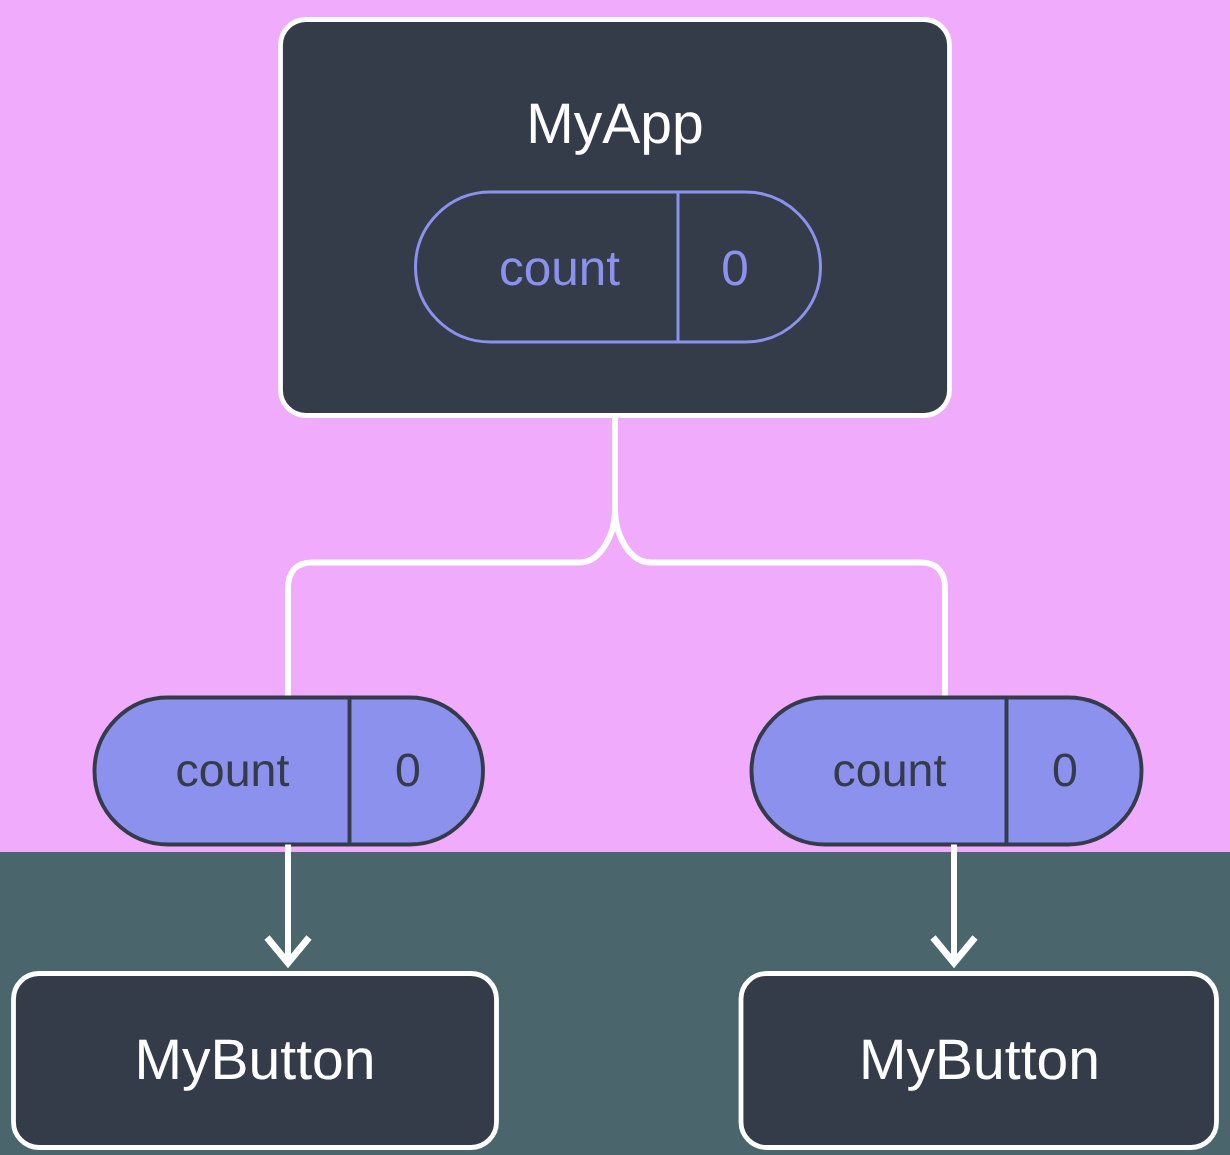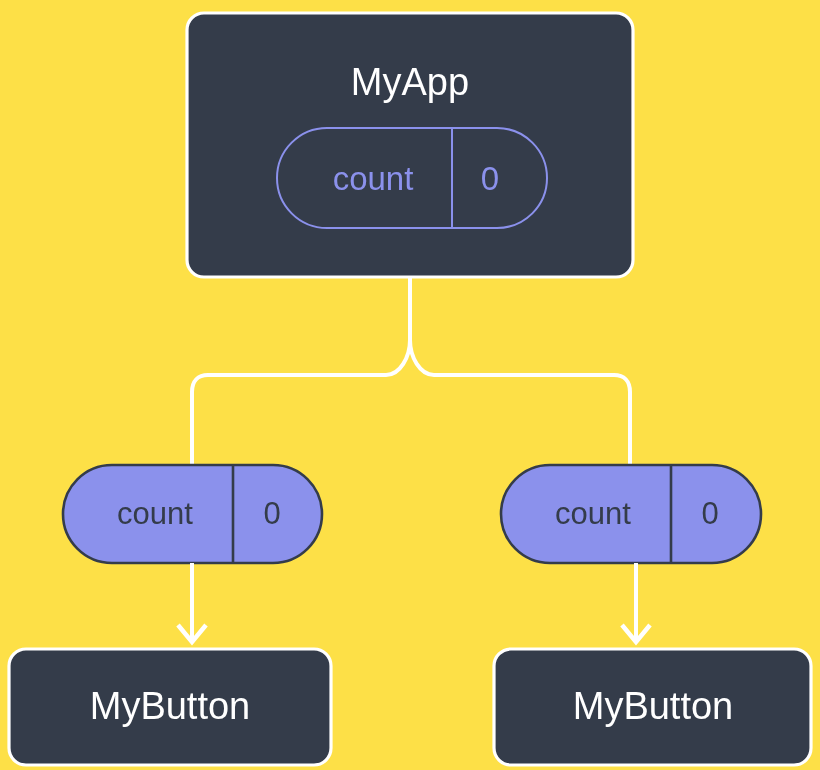--- a/index.html
+++ b/index.html
@@ -9,22 +9,22 @@
   }
   body {
     width: 820px;
     height: 770px;
     overflow: hidden;
     font-family: "Liberation Sans", sans-serif;
   }
   #diagram-root {
     position: relative;
     width: 820px;
-    height: 770px;
-    background: #fde047;
+    height: 568px;
+    background: #f0abfc;
   }
   svg#scene {
     display: block;
     width: 820px;
     height: 770px;
   }
   .node-box-fill { fill: #343c4a; }
   .node-box-stroke { stroke: #ffffff; stroke-width: 3.2; fill: none; }
   .node-label-light {
     fill: #ffffff;

